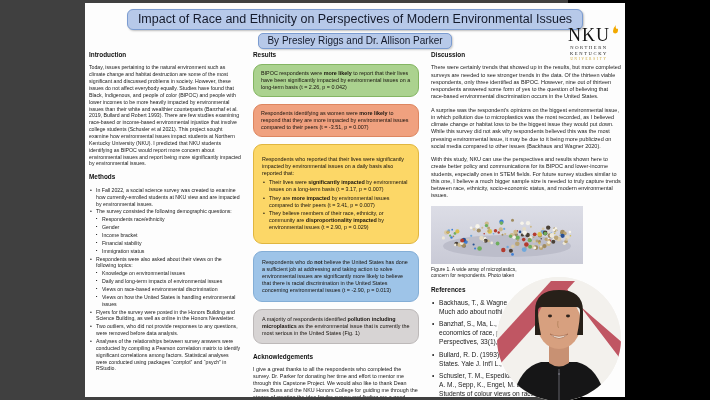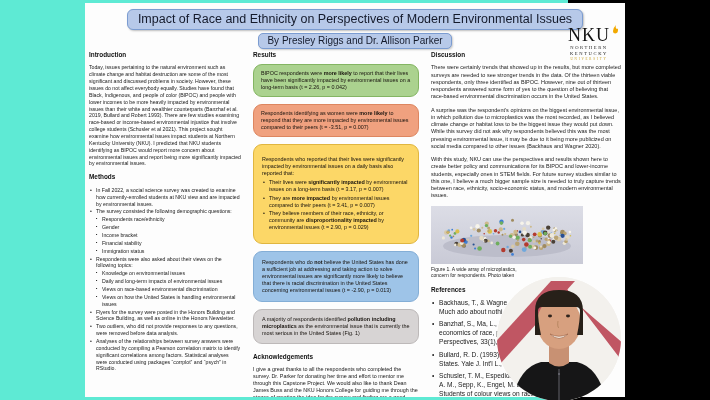--- a/index.html
+++ b/index.html
@@ -1,18 +1,18 @@
 <!DOCTYPE html>
 <html><head>
 <meta charset="utf-8">
 <style>
   * { margin:0; padding:0; box-sizing:border-box; }
   html,body { width:710px; height:400px; background:#000; overflow:hidden;
               font-family:"Liberation Sans", sans-serif; color:#1a1a1a; }
-  #stage { position:relative; width:568px; height:400px; background:#5eead4; }
+  #stage { position:relative; width:568px; height:400px; background:#404040; }
 
   
   .poster { position:absolute; left:85px; top:3px; width:540px; height:394px;
             background:#fdfdfd; overflow:hidden; }
 
   .poster-header { position:relative; text-align:center; padding-top:6px; }
   .title-box { display:inline-block; background:#b7c9e9; border:1.5px solid #7b9cd1;
                border-radius:6px; padding:2px 10px 3px; font-size:12.5px; color:#141a2b;
                box-shadow:1px 1px 2px rgba(0,0,0,.25); }
   .byline-box { display:inline-block; background:#b7c9e9; border:1px solid #7b9cd1;

